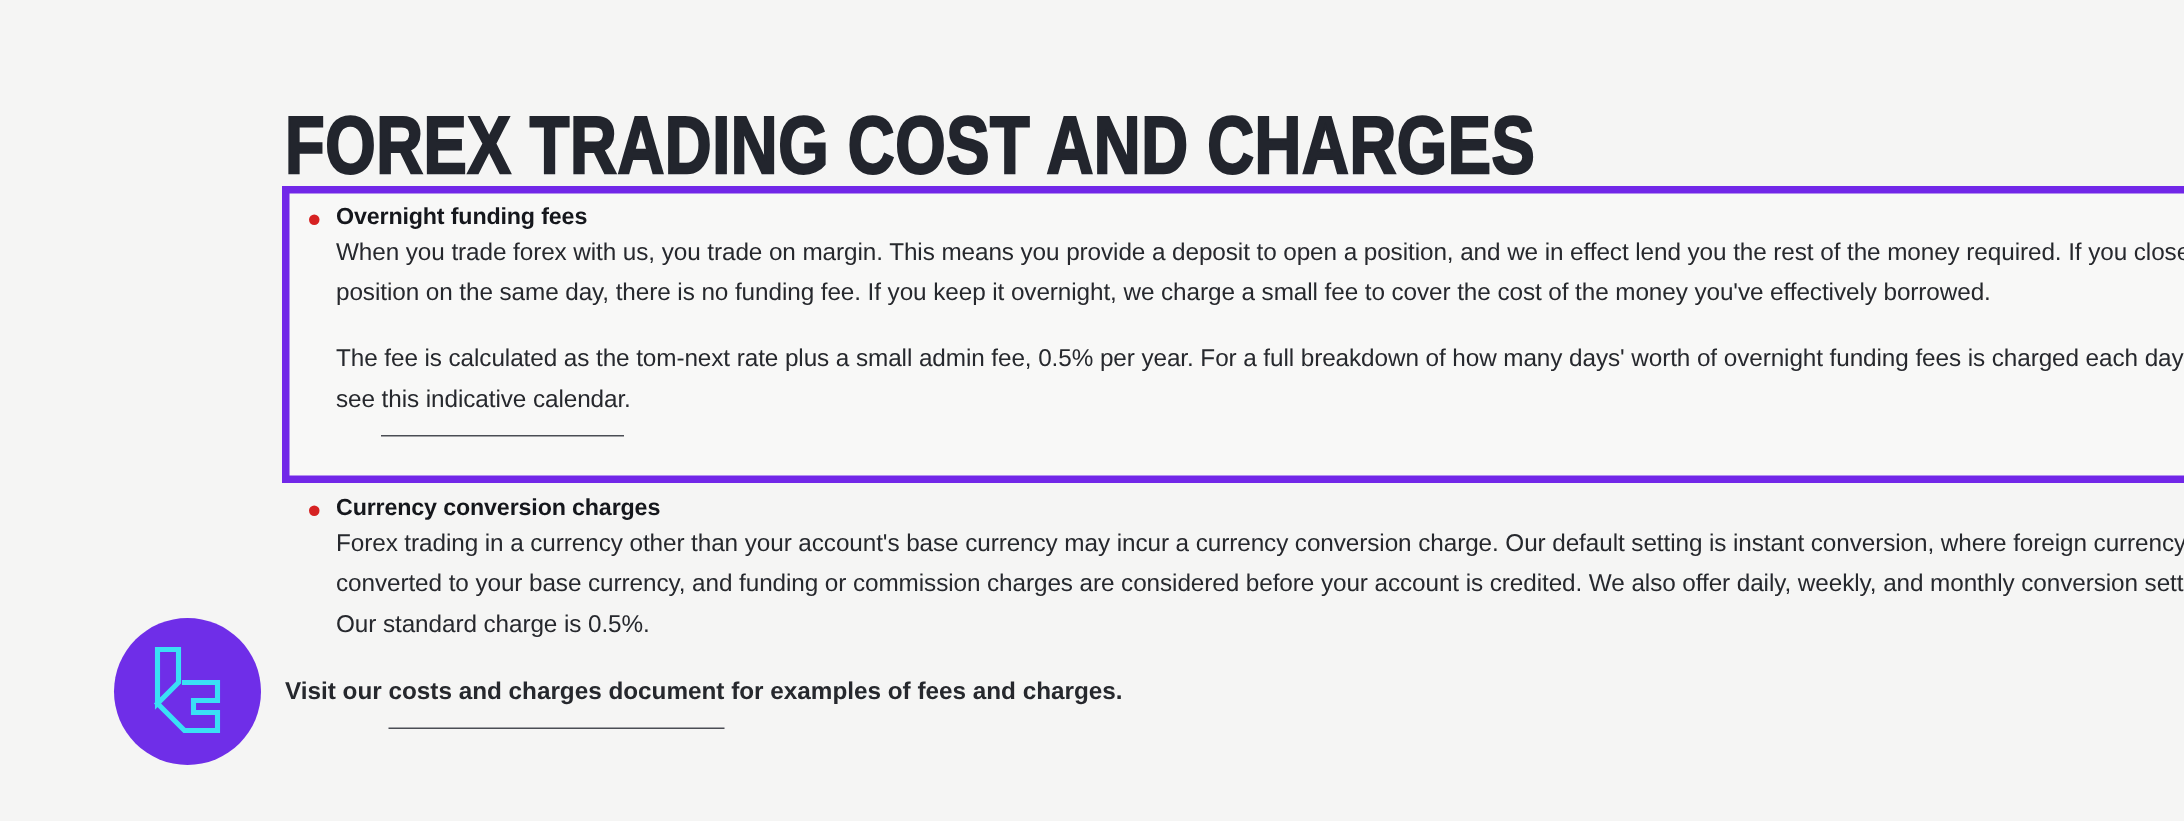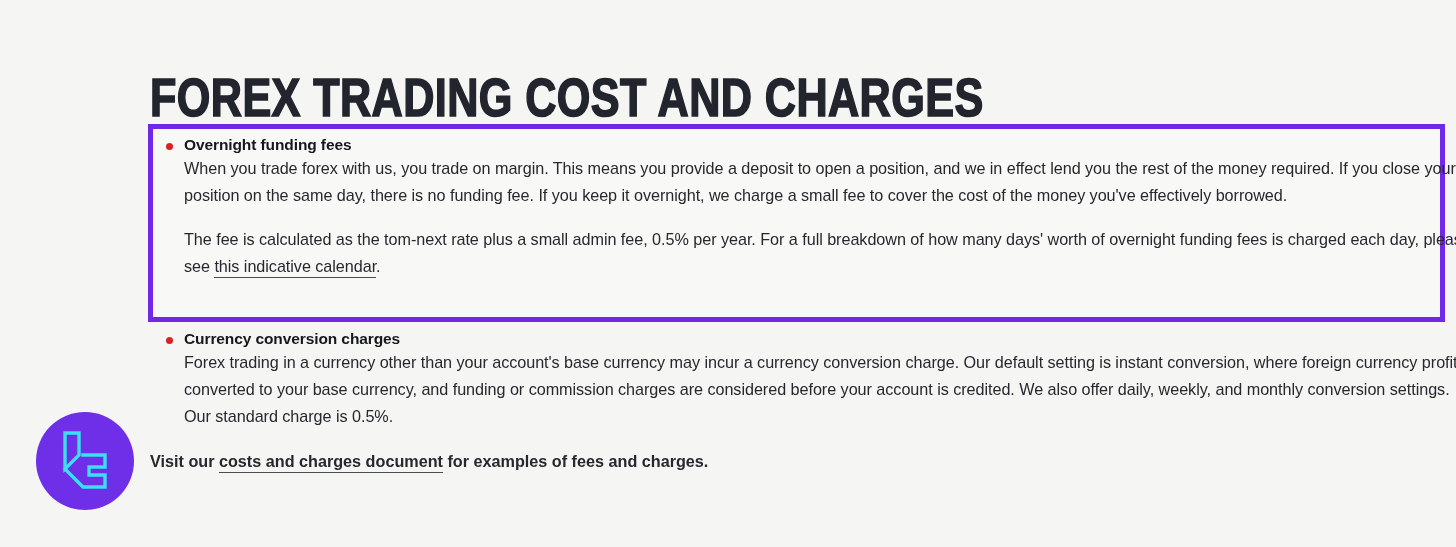--- a/index.html
+++ b/index.html
@@ -12,20 +12,21 @@
     background: #f5f5f4;
     font-family: "Liberation Sans", sans-serif;
     color: #1d1f23;
     overflow: hidden;
     position: relative;
   }
 
   #page {
     position: absolute;
     inset: 0;
+    margin-left: 40px;
   }
 
   
   .page-title {
     position: absolute;
     left: 150px;
     top: 33px;
     font-family: "Liberation Sans Narrow", "Liberation Sans", sans-serif;
     font-size: 54px;
     line-height: 56px;
@@ -88,21 +89,21 @@
     color: #26282d;
     letter-spacing: -0.05px;
   }
 
   .para-gap { height: 17px; }
 
   .inline-link {
     color: #26282d;
     text-decoration: none;
     border-bottom: 1.5px solid #4a4d54;
-    padding-bottom: 2px;
+    padding-bottom: 15px;
     cursor: pointer;
   }
 
   
   #block-overnight { position: absolute; left: 0px; top: 10px; width: 1288px; }
   
   #block-currency  { position: absolute; left: 0px; top: 204px; width: 1292px; }
   
   #visit-line {
     position: absolute;

